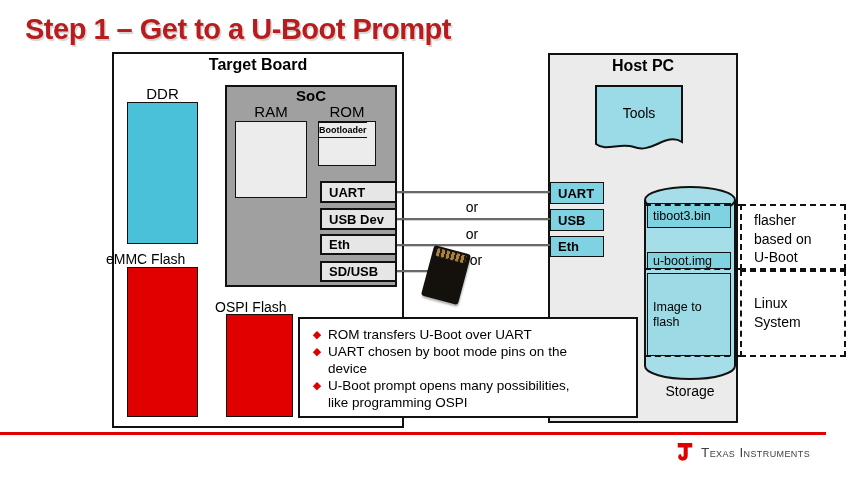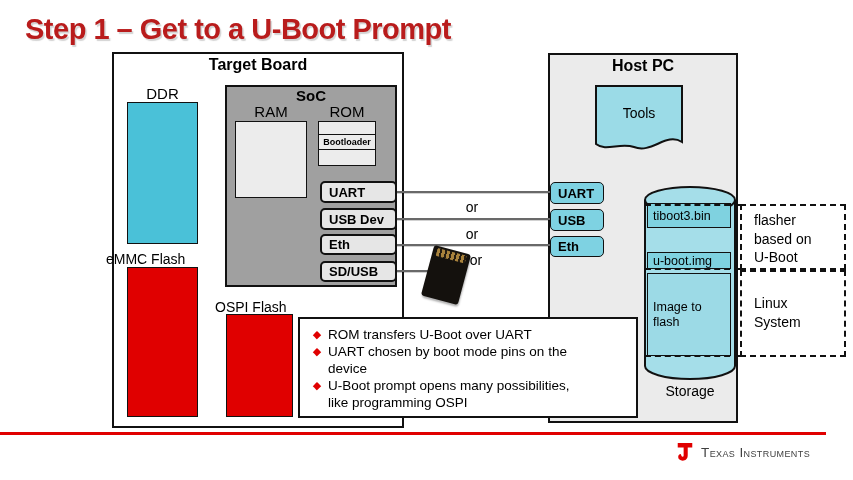--- a/index.html
+++ b/index.html
@@ -17,27 +17,27 @@
   .outer-box{ border:2px solid #111; background:#fff; }
   .hostpc-box{ border:2px solid #111; background:#ebebeb; }
   .soc-box{ border:2px solid #111; background:#a0a0a0; }
   .box-title{ font-weight:bold; font-size:16px; text-align:center; }
   .sub-title{ font-weight:bold; font-size:15px; text-align:center; }
   .lbl{ font-size:15px; }
   .lbl-sm{ font-size:14px; }
   .cyan-rect{ background:#4ac1d8; border:1.5px solid #111; }
   .red-rect{ background:#e00000; border:1.5px solid #111; }
   .mem-box{ background:#ececec; border:1.5px solid #111; }
-  .rom-rows{ display:flex; flex-direction:column; }
+  .rom-rows{ display:flex; flex-direction:row; }
   .rom-row1{ height:12px; }
   .rom-row2{ height:16px; border-top:1.5px solid #111; border-bottom:1.5px solid #111;
              display:flex; align-items:center; justify-content:center;
              font-size:9px; font-weight:bold; }
   .rom-row3{ flex:1; }
-  .port{ position:absolute; border:2px solid #111; border-radius:5px;
+  .port{ position:absolute; border:2px solid #111; border-radius:0;
          font-weight:bold; font-size:13px; display:flex; align-items:center;
          padding-left:7px; background:#e6e6e6; }
   .port.cyan{ background:#7ed2e2; border-width:1.5px; }
   .wire{ position:absolute; height:2px; background:#696969;
          box-shadow:0 1px 0 rgba(0,0,0,0.18); }
   .or-lbl{ position:absolute; width:30px; text-align:center; font-size:14px; }
   .sdcard{ position:absolute; left:427px; top:249px; width:38px; height:52px;
            background:#14110d; border-radius:3px; transform:rotate(15deg);
            box-shadow:1px 2px 2px rgba(0,0,0,0.3); }
   .sdcard .contacts{ position:absolute; top:2px; left:4px; right:4px; height:8px;

